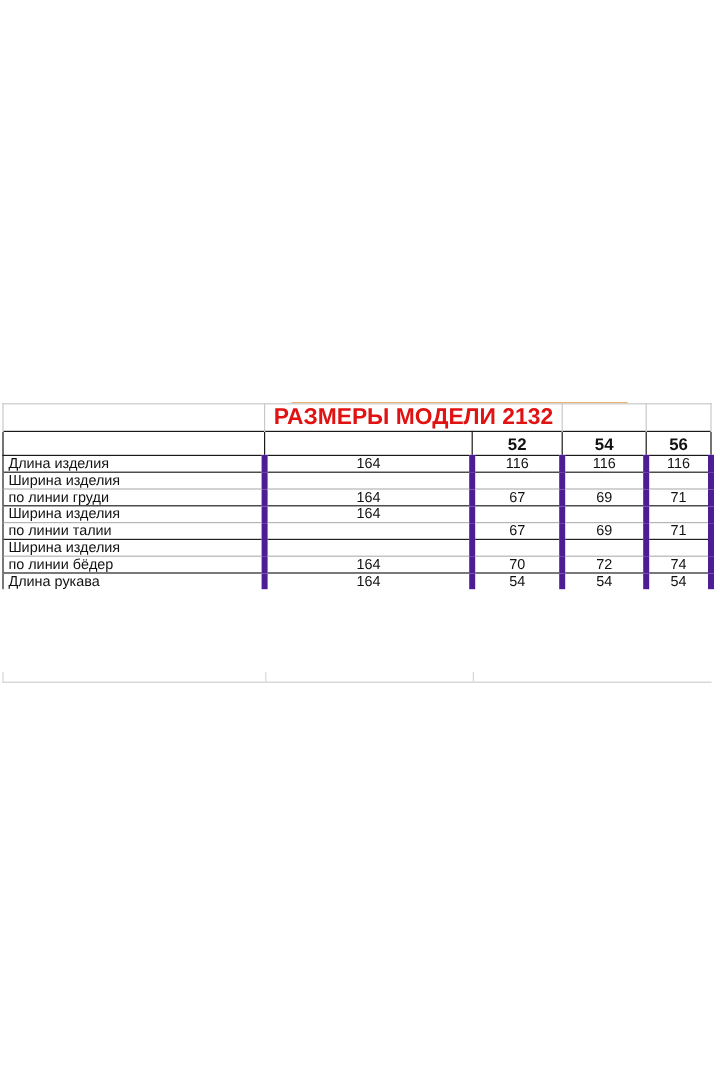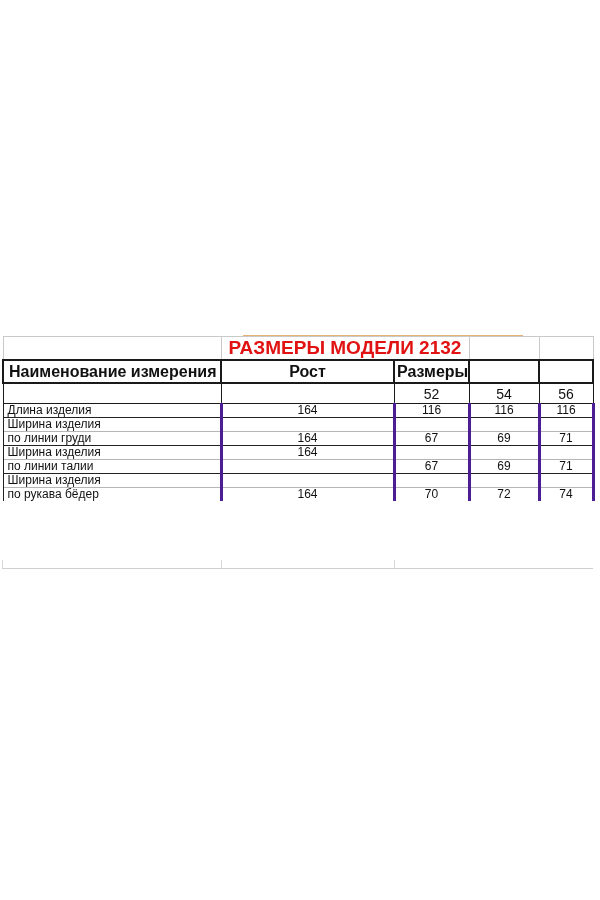--- a/index.html
+++ b/index.html
@@ -45,33 +45,33 @@
     font-size:16px;
     color:#111;
   }
   td.name-head{padding-left:5px;}
   td.rost-head{text-align:center;}
   td.razmery-head{padding-left:2px;}
   
   tr.sizes-row td{
     height:19px;
     border:1px solid #1a1a1a;
-    font-weight:normal;
+    font-weight:bold;
     font-size:14px;
     text-align:center;
     color:#111;
   }
   
   tr.data-row td{
     height:13px;
     line-height:13px;
     font-size:12px;
     color:#111;
     border-left:1px solid #222;
-    border-right:3px solid #4c1d95;
+    border-right:5px solid #4c1d95;
     border-top:1px solid #222;
   }
   tr.data-row td.lbl{padding-left:4px;}
   tr.data-row td.val{text-align:center;}
   tr.data-row.sub td{border-top:1px solid #b5b5b5;}
   tr.data-row.last td{border-bottom:1.5px solid #1a1a1a;}
   
   .orange-sliver{
     position:absolute;
     left:243px; top:335px;
@@ -109,27 +109,20 @@
   </colgroup>
 
   <tbody>
       <tr class="title-row">
     <td></td>
     <td class="title-cell" colspan="2">РАЗМЕРЫ МОДЕЛИ 2132</td>
     <td></td>
     <td></td>
   </tr>
 
-  <tr class="header-row">
-    <td class="name-head">Наименование измерения</td>
-    <td class="rost-head">Рост</td>
-    <td class="razmery-head">Размеры</td>
-    <td></td>
-    <td></td>
-  </tr>
 
   <tr class="sizes-row">
     <td></td>
     <td></td>
     <td>52</td>
     <td>54</td>
     <td>56</td>
   </tr>
 
   <tr class="data-row">
@@ -168,25 +161,32 @@
     <td class="val">71</td>
   </tr>
   <tr class="data-row">
     <td class="lbl">Ширина изделия</td>
     <td class="val"></td>
     <td class="val"></td>
     <td class="val"></td>
     <td class="val"></td>
   </tr>
   <tr class="data-row sub">
-    <td class="lbl">по рукава бёдер</td>
+    <td class="lbl">по линии бёдер</td>
     <td class="val">164</td>
     <td class="val">70</td>
     <td class="val">72</td>
     <td class="val">74</td>
+  </tr>
+  <tr class="data-row">
+    <td class="lbl">Длина рукава</td>
+    <td class="val">164</td>
+    <td class="val">54</td>
+    <td class="val">54</td>
+    <td class="val">54</td>
   </tr>
 </tbody>
   </table>
 
 <div class="ghost-row">
   <div class="ghost-stub s1"></div>
   <div class="ghost-stub s2"></div>
 </div>
 
 </body></html>

